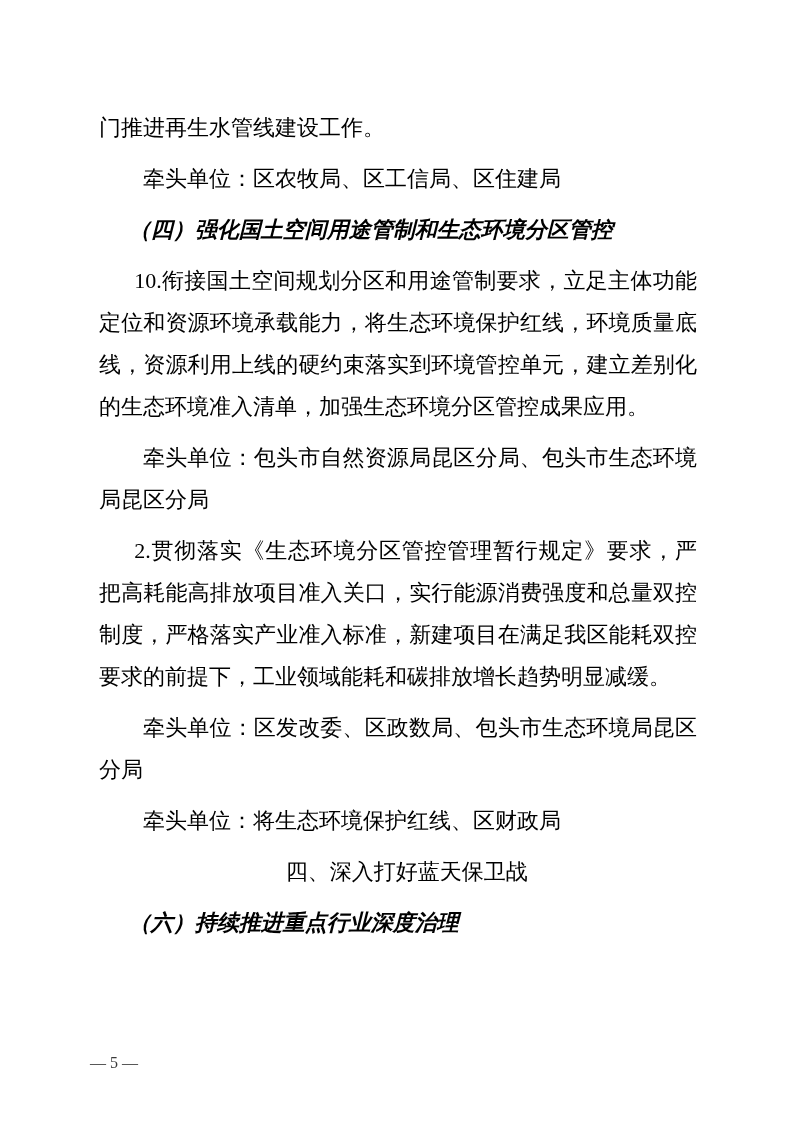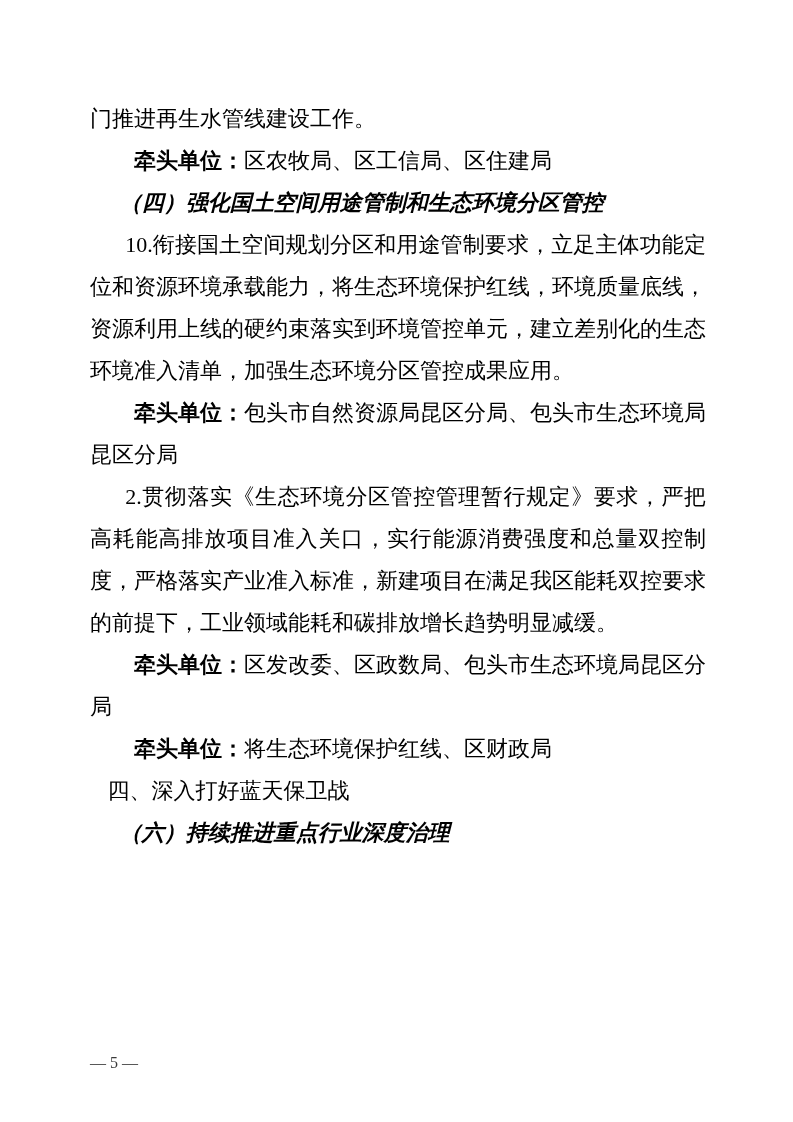--- a/index.html
+++ b/index.html
@@ -21,33 +21,33 @@
     position: absolute;
     left: 90px;
     top: 98px;
     width: 616px;
     font-size: 22px;
     line-height: 42px;
     text-align: justify;
     text-justify: inter-ideograph;
     letter-spacing: 0;
   }
-  .content p { margin: 0; padding: 0; }
+  .content p { margin: 9px; padding: 0; }
   .para-cont   { text-indent: 0; }
   .para-num    { text-indent: 1.6em; }
   .para-lead   { text-indent: 2em; }
   .lead-label  {
     font-family: "Liberation Sans", "DejaVu Sans", sans-serif;
-    font-weight: bold;
+    font-weight: normal;
   }
   .heading-l1 {
     font-family: "Liberation Sans", "DejaVu Sans", sans-serif;
     font-weight: normal;
     text-indent: 0.8em;
-    text-align: left;
+    text-align: center;
   }
   .heading-l2 {
     font-family: "Liberation Sans", "DejaVu Sans", sans-serif;
     font-weight: bold;
     text-indent: 1.35em;
     text-align: left;
     font-style: italic;
   }
   .footer {
     position: absolute;

